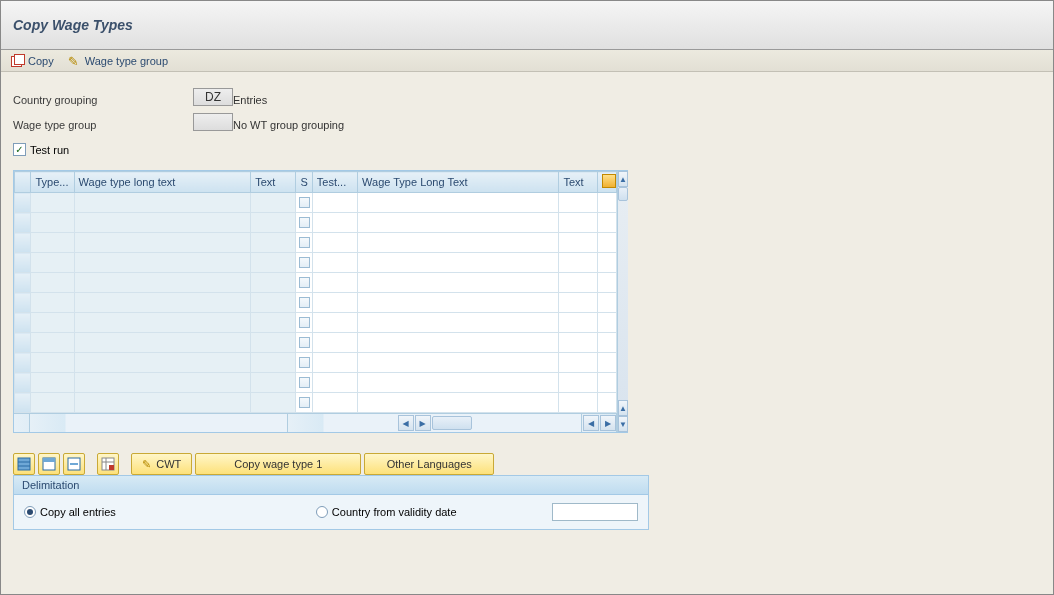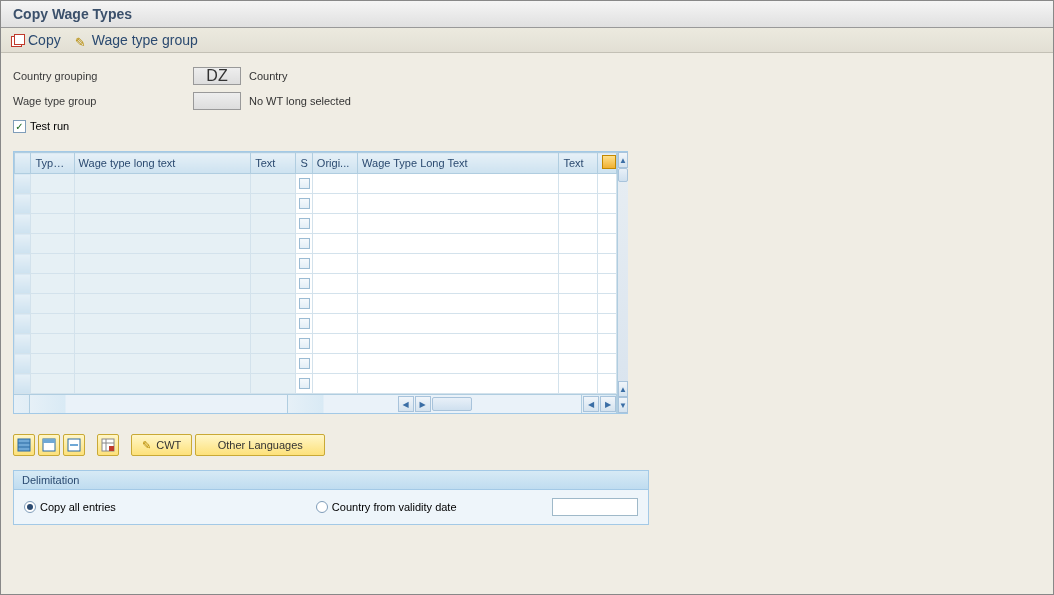--- a/index.html
+++ b/index.html
@@ -8,40 +8,41 @@
       font-size: 11px;
       background: #f0ede4;
       width: 1054px;
       height: 595px;
       overflow: hidden;
       border: 1px solid #888;
     }
     .title-bar {
       background: linear-gradient(to bottom, #f5f5f5, #e0e0e0);
       border-bottom: 1px solid #999;
-      padding: 5px 12px;
+      padding: 16px 12px;
       font-size: 14px;
       font-weight: bold;
+      font-style: italic;
       color: #3b506b;
     }
     .toolbar {
       background: linear-gradient(to bottom, #eceadf, #e2dfd4);
       border-bottom: 1px solid #c3c0b5;
       padding: 4px 10px;
       display: flex;
       align-items: center;
       gap: 14px;
     }
     .toolbar-item {
       display: flex;
       align-items: center;
       gap: 4px;
       cursor: pointer;
       color: #2b4a70;
-      font-size: 14px;
+      font-size: 11px;
     }
     .toolbar-icon {
       width: 13px;
       height: 13px;
       display: inline-block;
     }
     .icon-copy { position: relative; }
     .icon-copy::before {
       content: "";
       position: absolute;
@@ -61,39 +62,39 @@
     .icon-pencil::before {
       content: "✎";
       color: #b58900;
       font-size: 13px;
     }
     .content {
       padding: 12px 12px;
     }
     .field-row {
       display: flex;
-      align-items: center;
+      align-items: flex-end;
       margin-bottom: 3px;
       height: 22px;
     }
     .field-label {
       width: 180px;
       font-size: 11px;
       color: #3a3a3a;
     }
     .field-value-box {
-      width: 48px;
+      width: 40px;
       height: 18px;
       background: linear-gradient(to bottom, #eee, #ddd);
       border: 1px solid #999;
       text-align: center;
-      font-size: 16px;
+      font-size: 12px;
       line-height: 16px;
       color: #333;
-      margin-right: 8px;
+      margin-right: 0;
     }
     .field-value-text {
       font-size: 11px;
       color: #333;
     }
     .checkbox-wrap {
       display: flex;
       align-items: center;
       gap: 4px;
     }
@@ -251,21 +252,20 @@
       padding: 0 10px;
       background: linear-gradient(to bottom,#fff6c8,#fde17a);
       border: 1px solid #c9a936;
       border-radius: 2px;
       font-size: 11px;
       color: #333;
       display:flex;align-items:center;gap:5px;
       cursor:pointer;
     }
     .delim-box {
-      margin-top: 14px;
       width: 636px;
       border: 1px solid #a3c9e6;
       background: #f7fbfd;
     }
     .delim-title {
       background: linear-gradient(to bottom, #d7eaf5, #bfdcf0);
       padding: 3px 8px;
       border-bottom: 1px solid #a3c9e6;
       font-size: 11px;
       color: #2b4a70;
@@ -319,26 +319,26 @@
     <span>Wage type group</span>
   </div>
 </div>
 
 <div class="content" style="position:relative;">
 
 
   <div class="field-row">
     <span class="field-label">Country grouping</span>
     <span class="field-value-box">DZ</span>
-    <span class="field-value-text">Country</span>
+    <span class="field-value-text">Entries</span>
   </div>
   <div class="field-row">
     <span class="field-label">Wage type group</span>
     <span class="field-value-box"></span>
-    <span class="field-value-text">No WT long selected</span>
+    <span class="field-value-text">No WT group grouping</span>
   </div>
   <div class="field-row">
     <div class="checkbox-wrap">
       <span class="checkbox">✓</span>
       <span>Test run</span>
     </div>
   </div>
 
   <div class="grid-container">
     <div class="grid-body">
@@ -351,25 +351,25 @@
             <col style="width:44px">
             <col style="width:16px">
             <col style="width:44px">
             <col style="width:196px">
             <col style="width:38px">
             <col style="width:18px">
           </colgroup>
           <thead>
             <tr>
               <th class="sel"></th>
-              <th>Types...</th>
+              <th>Type...</th>
               <th>Wage type long text</th>
               <th>Text</th>
               <th>S</th>
-              <th>Origi...</th>
+              <th>Test...</th>
               <th>Wage Type Long Text</th>
               <th>Text</th>
               <th><span class="th-conf-icon"></span></th>
             </tr>
           </thead>
           <tbody>
             <tr>
                 <td class="sel"></td>
                 <td class="col-origi"></td>
                 <td class="col-wtlt"></td>
@@ -569,20 +569,23 @@
           <line x1="1" y1="5" x2="13" y2="5" stroke="#888"></line>
           <line x1="5" y1="1" x2="5" y2="13" stroke="#888"></line>
           <rect x="8" y="8" width="5" height="5" fill="#c0392b"></rect>
         </svg>
     </div>
     <div style="width:6px;"></div>
     <div class="yel-btn">
       <span style="color:#b58900;">✎</span>
       <span>CWT</span>
     </div>
+    <div class="yel-btn" style="min-width:166px;justify-content:center;">
+      <span>Copy wage type 1</span>
+    </div>
     <div class="yel-btn" style="min-width:130px;justify-content:center;align-items:center;">
       <span>Other Languages</span>
     </div>
   </div>
 
   <div class="delim-box">
     <div class="delim-title">Delimitation</div>
     <div class="delim-body">
       <div class="radio-wrap">
         <span class="radio">

